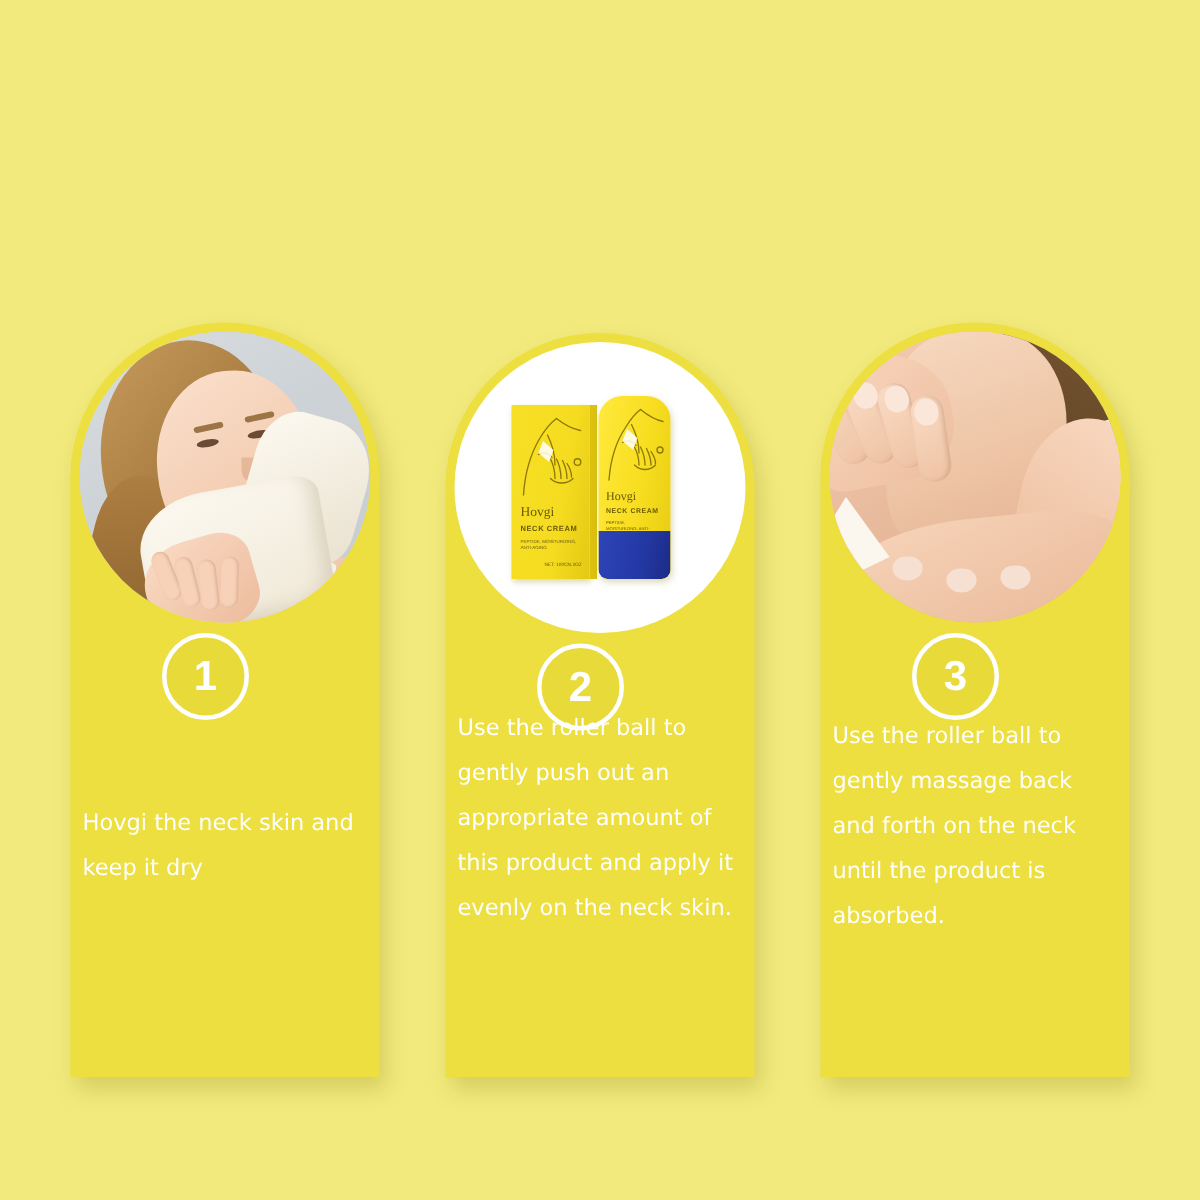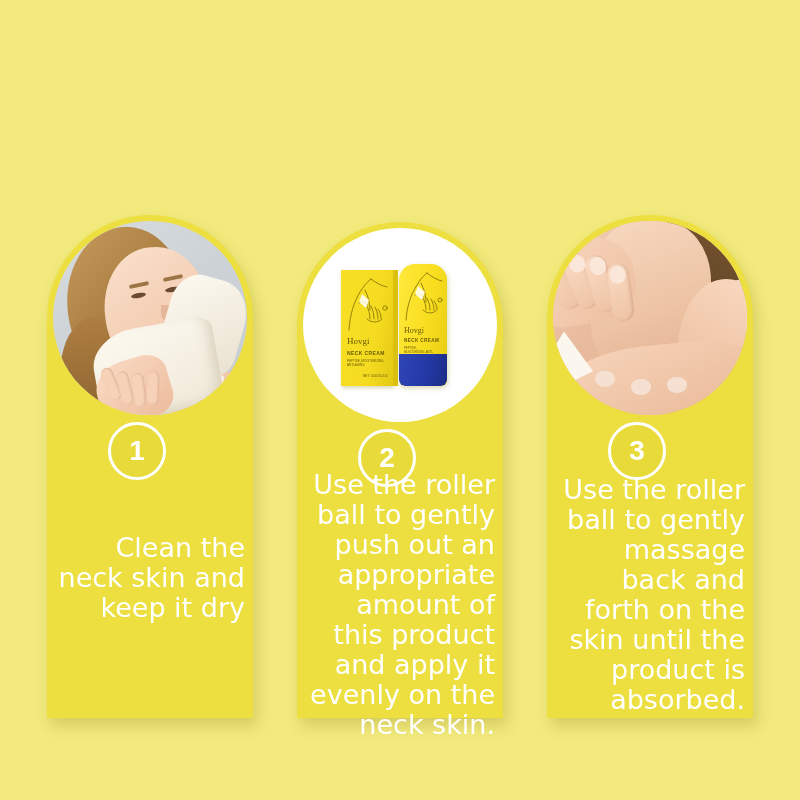--- a/index.html
+++ b/index.html
@@ -416,23 +416,23 @@
     line-height: 52px;
     text-align: center;
   }
 
   
   .body-text {
     position: absolute;
     left: 8px;
     width: 190px;
     color: #ffffff;
-    font-size: 27px;
+    font-size: 15px;
     line-height: 30px;
-    text-align: right;
+    text-align: left;
     font-family: "DejaVu Sans", sans-serif;
     font-weight: 400;
   }
   .body-1 { top: 318px; }
   .body-2 { top: 248px; }
   .body-3 { top: 260px; }
 </style>
 </head>
 <body>
 
@@ -459,21 +459,21 @@
           <div class="p1-towel2"></div>
           <div class="p1-towel"></div>
           <div class="p1-hand"></div>
           <div class="p1-finger p1-f1"></div>
           <div class="p1-finger p1-f2"></div>
           <div class="p1-finger p1-f3"></div>
           <div class="p1-finger p1-f4"></div>
         </div>
       </div>
       <div class="badge">1</div>
-      <div class="body-text body-1">Clean the neck skin and keep it dry</div>
+      <div class="body-text body-1">Hovgi the neck skin and keep it dry</div>
     </div>
 
     <div class="card card-2">
       <div class="media media-white">
         <div class="product">
 
           <div class="box">
             <div class="box-side"></div>
             <svg class="linework" width="52" height="66" viewBox="0 0 52 66">
               <g fill="none" stroke="#8c7708" stroke-width="0.9" stroke-linecap="round">
@@ -543,17 +543,17 @@
             <div class="p3-nail p3-n4"></div>
           </div>
           <div class="p3-hand-bottom"></div>
           <div class="p3-b1"></div>
           <div class="p3-b2"></div>
           <div class="p3-b3"></div>
           <div class="p3-cloth"></div>
         </div>
       </div>
       <div class="badge">3</div>
-      <div class="body-text body-3">Use the roller ball to gently massage back and forth on the skin until the product is absorbed.</div>
+      <div class="body-text body-3">Use the roller ball to gently massage back and forth on the neck until the product is absorbed.</div>
     </div>
 
   </div>
 </div>
 
 </body></html>

